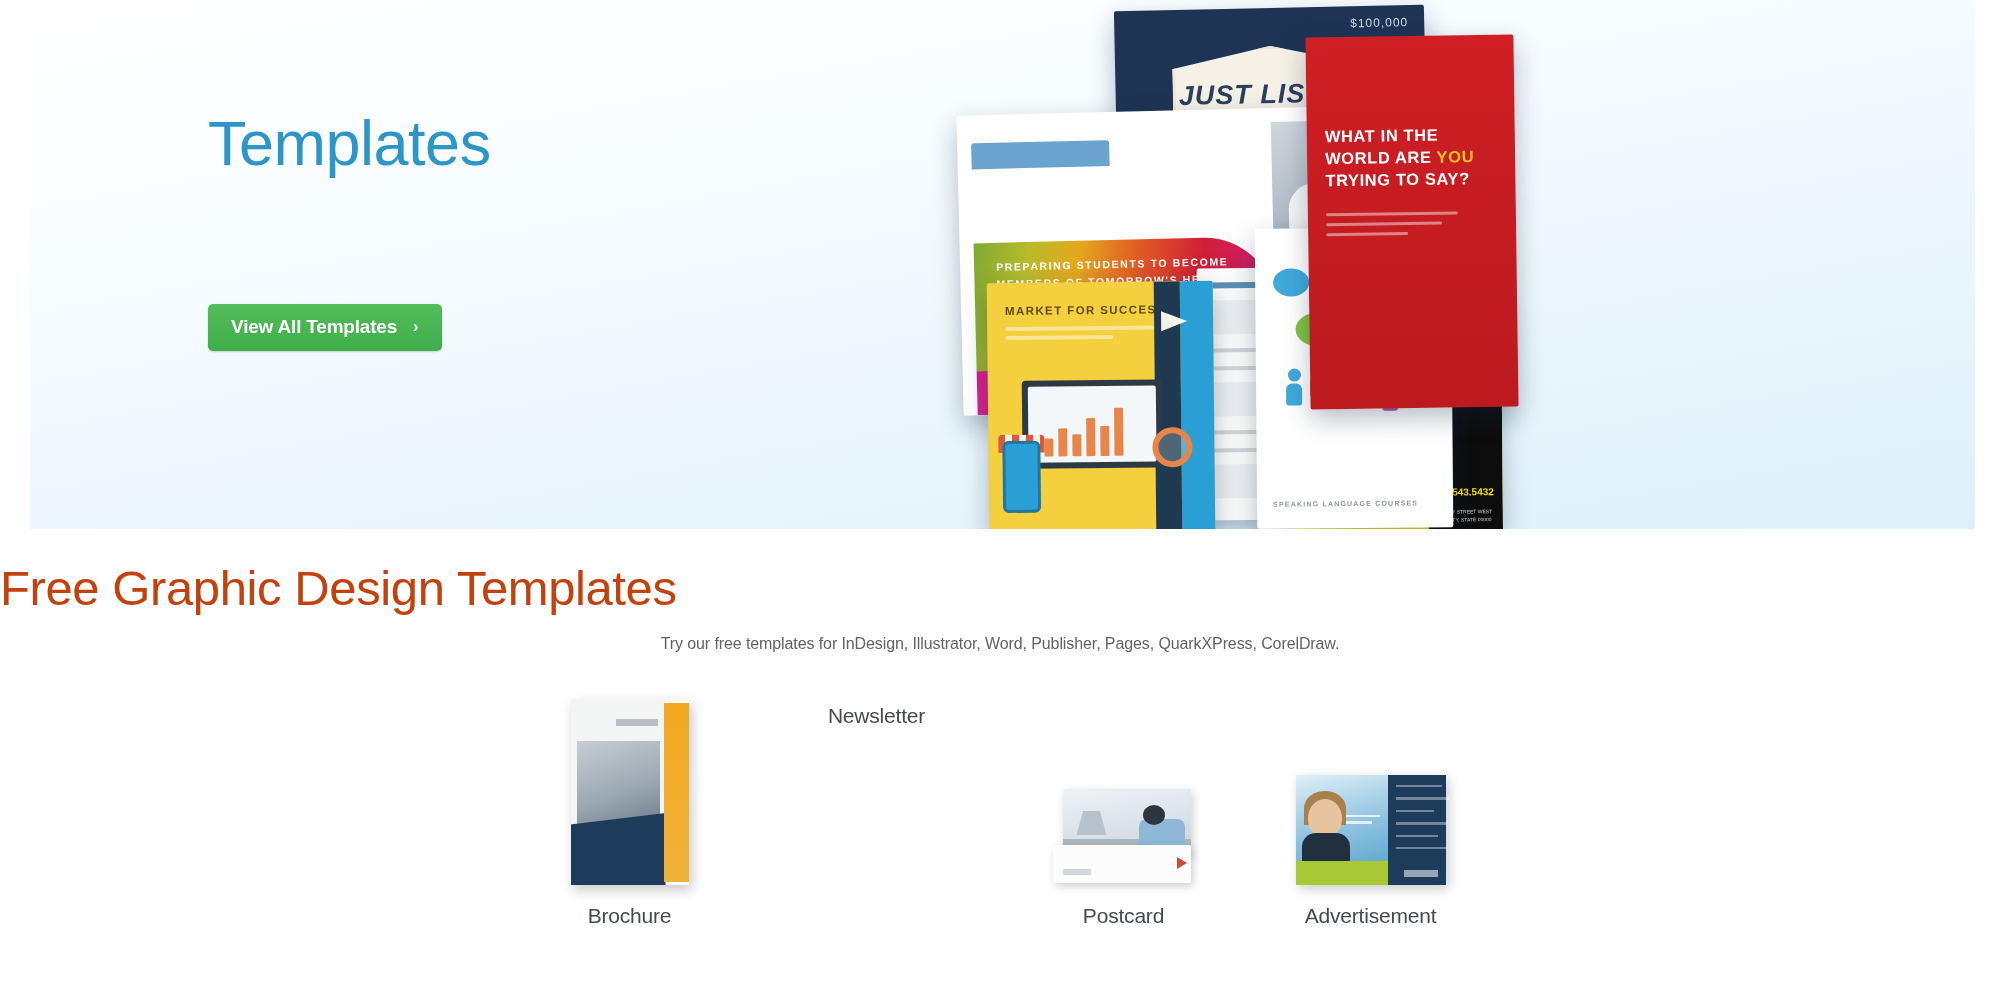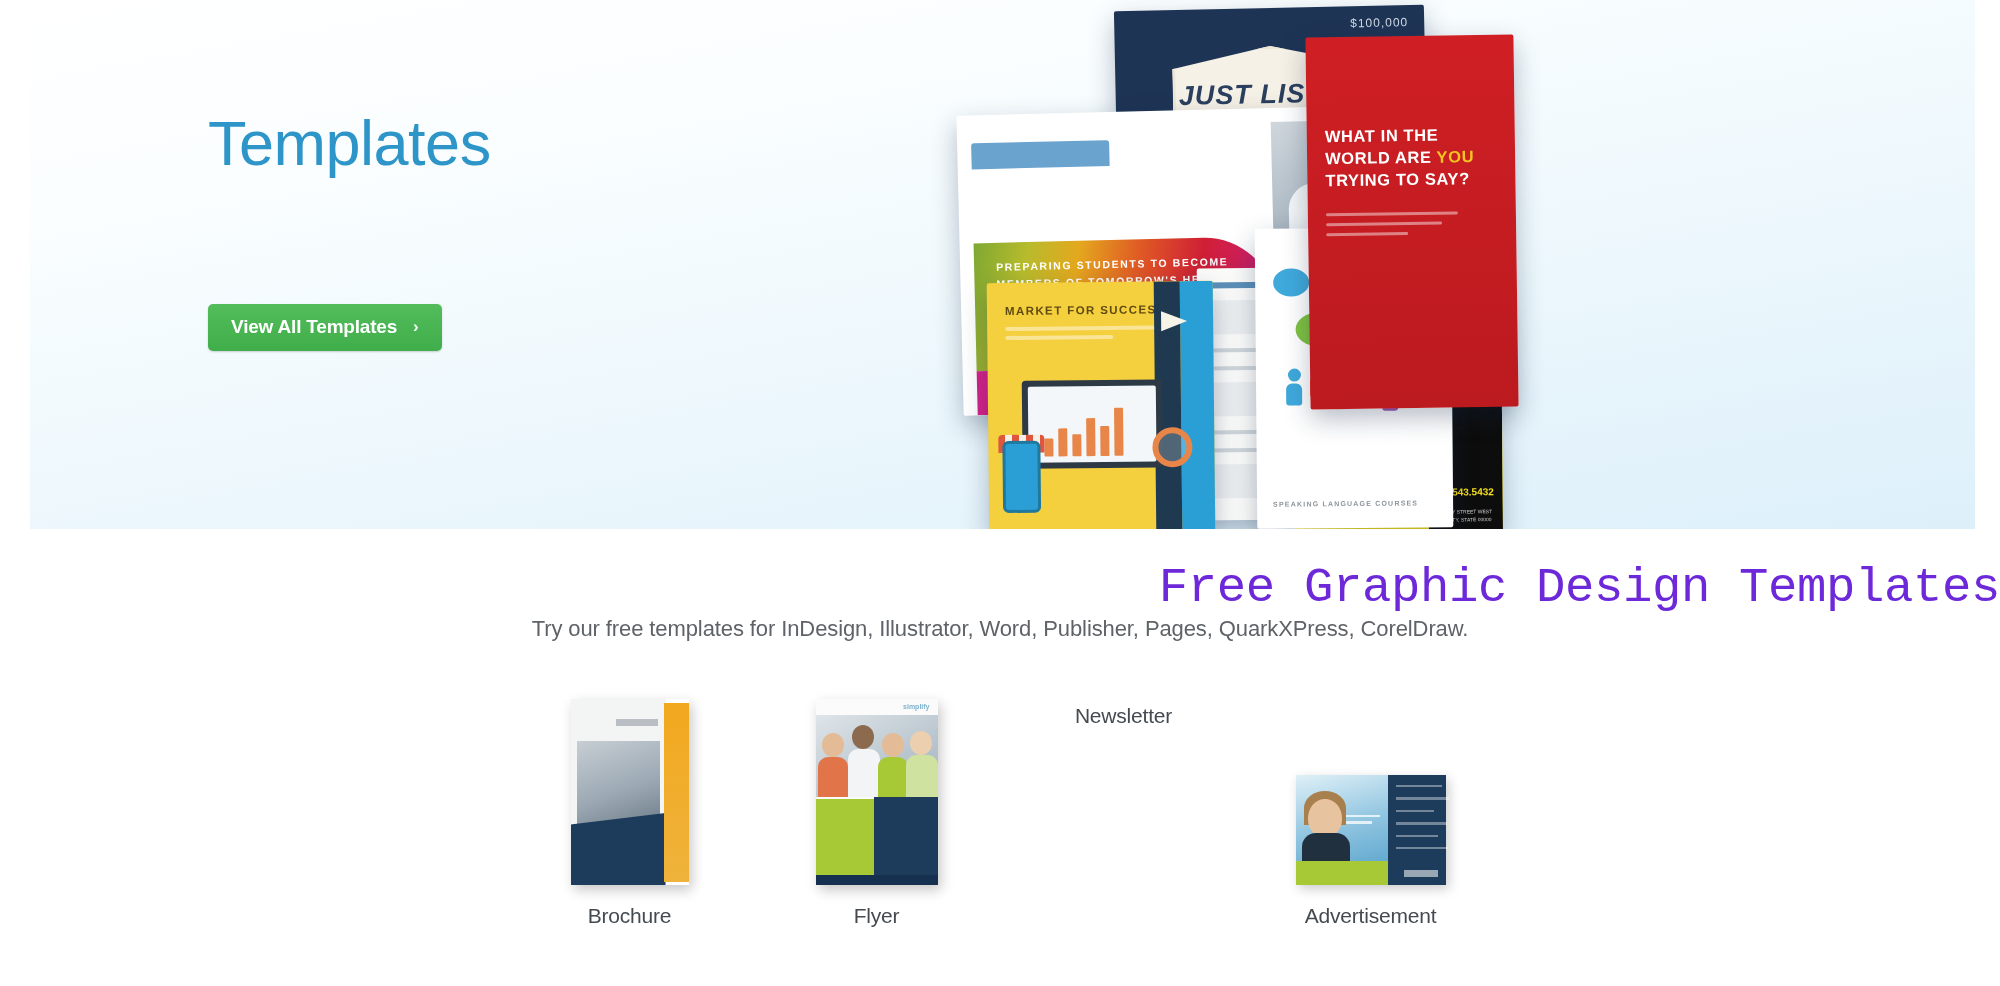--- a/index.html
+++ b/index.html
@@ -158,22 +158,22 @@
   
   .sb { left: 296px; top: 228px; width: 196px; height: 300px; transform: rotate(-0.5deg); background:#ffffff;}
   .bub { position:absolute; border-radius:50%; }
   .sb-cap { position:absolute; bottom:18px; left:16px; font-size:7px; color:#8c949b; letter-spacing:1.2px; font-weight:700; line-height:1.7;}
   .fig { position:absolute; width:16px; }
   .fig .h { width:13px; height:13px; border-radius:50%; margin:0 auto; }
   .fig .b { width:16px; height:22px; border-radius:6px 6px 3px 3px; margin-top:2px;}
 
   
   .sec2 { position:absolute; left:0; top:560px; width:2000px; }
-  .sec2 h2 { text-align:right; font-size:49px; font-weight:300; color:#6d28d9; letter-spacing:-0.4px;font-family:Liberation Mono, monospace;}
-  .sec2 .tag { text-align:center; font-size:22px; color:#5f6367; font-weight:400; letter-spacing:-0.1px;}
+  .sec2 h2 { text-align:left; font-size:49px; font-weight:300; color:#c2410c; letter-spacing:-0.4px;}
+  .sec2 .tag { text-align:center; font-size:16px; color:#5f6367; margin-top:19px; font-weight:400; letter-spacing:-0.1px;}
 
   .grid { position:absolute; left:0; top:125px; width:2000px; display:flex; justify-content:center; gap:0; }
   .cell { width:247px; display:flex; flex-direction:column; align-items:center; }
   .thumb { height:200px; width:100%; position:relative; display:flex; align-items:flex-end; justify-content:center;}
   .cell .lbl { margin-top:19px; font-size:21px; color:#444a4f; letter-spacing:-0.2px;}
 
   
   .t1 { position:relative; width:118px; height:186px; box-shadow:3px 5px 12px rgba(0,0,0,.22);}
   .t1-body { position:absolute; left:0; top:0; width:95px; height:100%; background:#f3f4f4;}
   .t1-spine { position:absolute; right:0; top:4px; width:25px; height:96%; background:linear-gradient(180deg,#f2a81f 0%, #efb33b 100%);}
@@ -427,47 +427,43 @@
             <div class="t1-photo"></div>
             <div class="t1-navy"></div>
           </div>
           <div class="t1-spine"></div>
         </div>
       </div>
       <div class="lbl">Brochure</div>
     </div>
 
 
+
+
+    <div class="cell">
+      <div class="lbl">Newsletter</div>
+    </div>
+
     <div class="cell">
       <div class="thumb">
-        <div class="t3">
-          <div class="t3-brand">simplify</div>
-          <div class="t3-photo">
-            <div style="position:absolute;left:6px;top:18px;width:22px;height:24px;border-radius:50%;background:#e3bb96;"></div>
-            <div style="position:absolute;left:2px;top:42px;width:30px;height:40px;background:#e2744a;border-radius:10px 10px 0 0;"></div>
-            <div style="position:absolute;left:36px;top:10px;width:22px;height:24px;border-radius:50%;background:#8c6a4e;"></div>
-            <div style="position:absolute;left:32px;top:34px;width:32px;height:48px;background:#f2f4f6;border-radius:10px 10px 0 0;"></div>
-            <div style="position:absolute;left:66px;top:18px;width:22px;height:24px;border-radius:50%;background:#e3bb96;"></div>
-            <div style="position:absolute;left:62px;top:42px;width:30px;height:40px;background:#a8c936;border-radius:10px 10px 0 0;"></div>
-            <div style="position:absolute;left:94px;top:16px;width:22px;height:24px;border-radius:50%;background:#eccfae;"></div>
-            <div style="position:absolute;left:90px;top:40px;width:32px;height:42px;background:#cfe2a0;border-radius:10px 10px 0 0;"></div>
+        <div class="t6">
+          <div class="t6-a">
+            <div class="t6-desk"></div>
+            <div class="t6-lap"></div>
+            <div class="t6-sh"></div>
+            <div class="t6-head"></div>
           </div>
-          <div class="t3-green"></div>
-          <div class="t3-navy"></div>
-          <div class="t3-strip"></div>
-        </div>
-      </div>
-      <div class="lbl">Flyer</div>
-    </div>
-
-
-    <div class="cell">
-      <div class="lbl">Newsletter</div>
-    </div>
-
+          <div class="t6-b">
+            <div class="t6-lg"></div>
+            <div class="t6-ar"></div>
+          </div>
+        </div>
+      </div>
+      <div class="lbl">Postcard</div>
+    </div>
 
     <div class="cell">
       <div class="thumb">
         <div class="t7">
           <div class="t7-l">
             <div class="t7-hair"></div>
             <div class="t7-face"></div>
             <div class="t7-tors"></div>
             <div class="t7-tx">
               <i></i>

